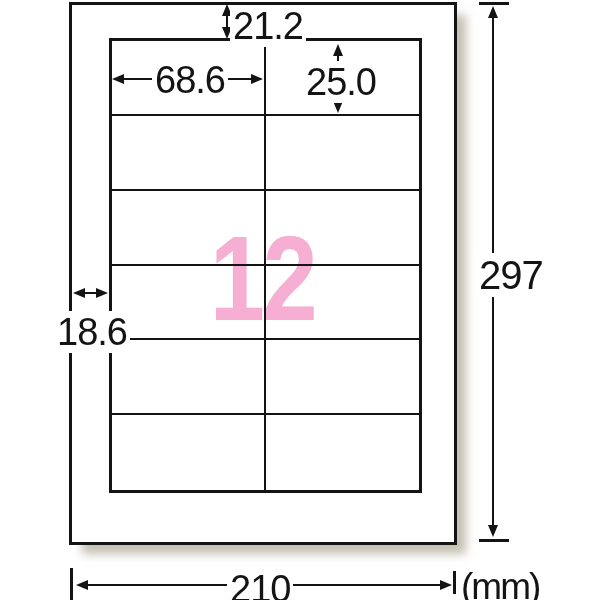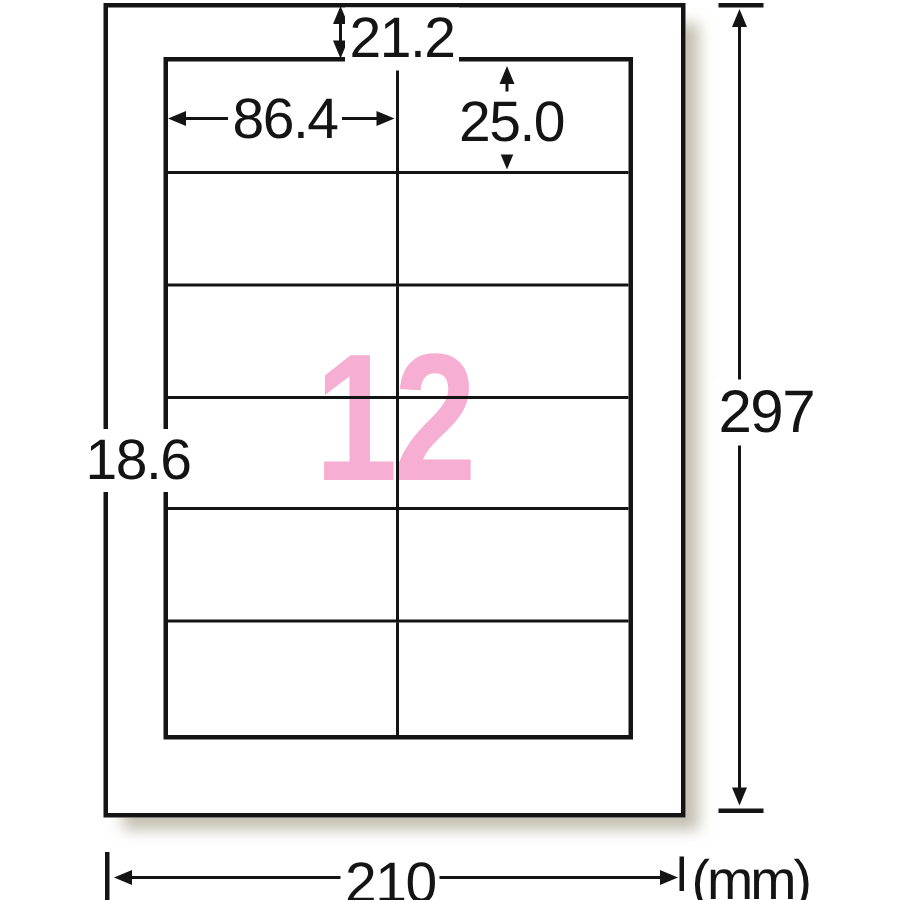--- a/index.html
+++ b/index.html
@@ -70,35 +70,35 @@
     <div class="ah ah-up" style="left:222px;top:4px"></div>
     <div class="ln" style="left:226px;top:8px;width:2px;height:26px"></div>
     <div class="ah ah-down" style="left:222px;top:27px"></div>
     <div class="dim" style="left:230px;top:5px">21.2</div>
   </div>
 
   <div>
     <div class="ah ah-left" style="left:112px;top:74px"></div>
     <div class="ln" style="left:123px;top:78px;width:129px;height:2px"></div>
     <div class="ah ah-right" style="left:251px;top:74px"></div>
-    <div class="dim" style="left:152px;top:59px">86.4</div>
+    <div class="dim" style="left:152px;top:59px">68.6</div>
   </div>
 
   <div>
     <div class="ah ah-up" style="left:333px;top:44px"></div>
     <div class="ln" style="left:337px;top:54px;width:2px;height:56px"></div>
     <div class="ah ah-down" style="left:333px;top:101px"></div>
     <div class="dim" style="left:303px;top:61px">25.0</div>
   </div>
 
   <div>
     <div class="ah ah-left" style="left:73px;top:288px"></div>
     <div class="ln" style="left:84px;top:292px;width:14px;height:2px"></div>
     <div class="ah ah-right" style="left:96px;top:288px"></div>
-    <div class="dim" style="left:54px;top:286px">18.6</div>
+    <div class="dim" style="left:54px;top:311px">18.6</div>
   </div>
 
   <div>
     <div class="ln" style="left:479px;top:2px;width:30px;height:3px"></div>
     <div class="ah ah-up" style="left:488px;top:6px"></div>
     <div class="ln" style="left:492px;top:16px;width:2px;height:514px"></div>
     <div class="ah ah-down" style="left:488px;top:525px"></div>
     <div class="ln" style="left:479px;top:539px;width:30px;height:3px"></div>
     <div class="dim dim-297" style="left:462px;top:253px">297</div>
   </div>

